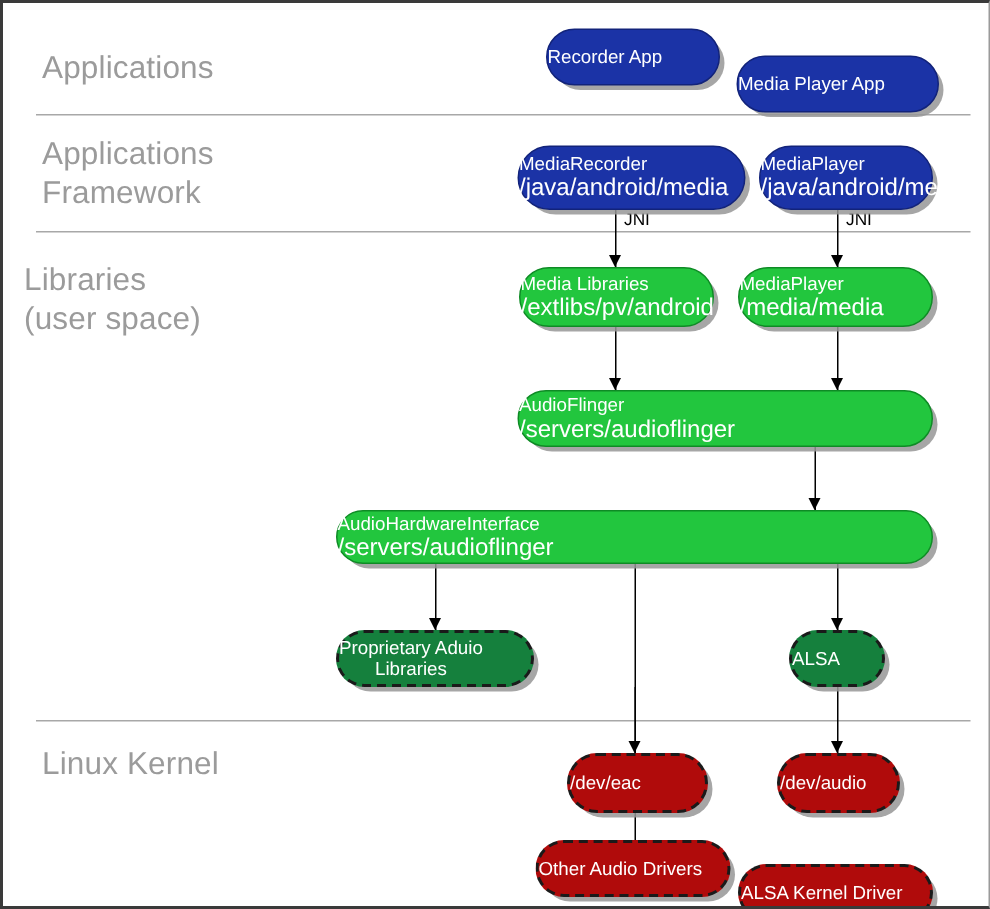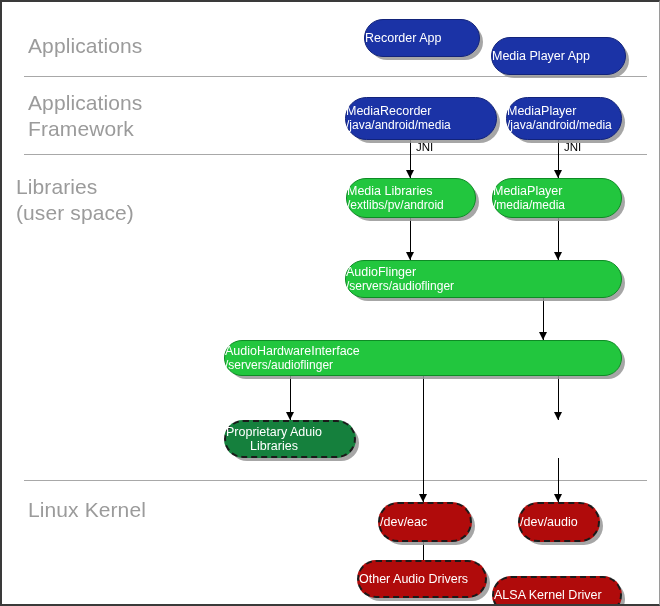--- a/index.html
+++ b/index.html
@@ -54,21 +54,21 @@
     color: #ffffff;
     text-align: center;
     box-shadow: 4px 4px 0 -1px rgba(150,150,150,0.85);
     line-height: 1.12;
   }
   .node .t1 {
     font-size: 12.5px;
     white-space: pre-line;
   }
   .node .t2 {
-    font-size: 12px;
+    font-size: 16px;
     margin-top: 1px;
   }
   .node.blue {
     background: #1b33a6;
     border: 1px solid #12237a;
   }
   .node.green {
     background: #22c63e;
     border: 1px solid #0e8b25;
   }
@@ -187,20 +187,23 @@
   <div class="node green" style="left:222px; top:338px; width:398px; height:36px;">
     <span class="t1">AudioHardwareInterface</span>
     <span class="t2">/servers/audioflinger</span>
   </div>
 
   <div class="node green-dashed" style="left:222px; top:418px; width:132px; height:38px;">
     <span class="t1">Proprietary Aduio
 Libraries</span>
   </div>
 
+  <div class="node green-dashed" style="left:524px; top:418px; width:64px; height:38px;">
+    <span class="t1">ALSA</span>
+  </div>
 
   <div class="node red-dashed" style="left:376px; top:500px; width:94px; height:40px;">
     <span class="t1">/dev/eac</span>
   </div>
 
   <div class="node red-dashed" style="left:516px; top:500px; width:82px; height:40px;">
     <span class="t1">/dev/audio</span>
   </div>
 
   <div class="node red-dashed" style="left:355px; top:558px; width:130px; height:38px;">

